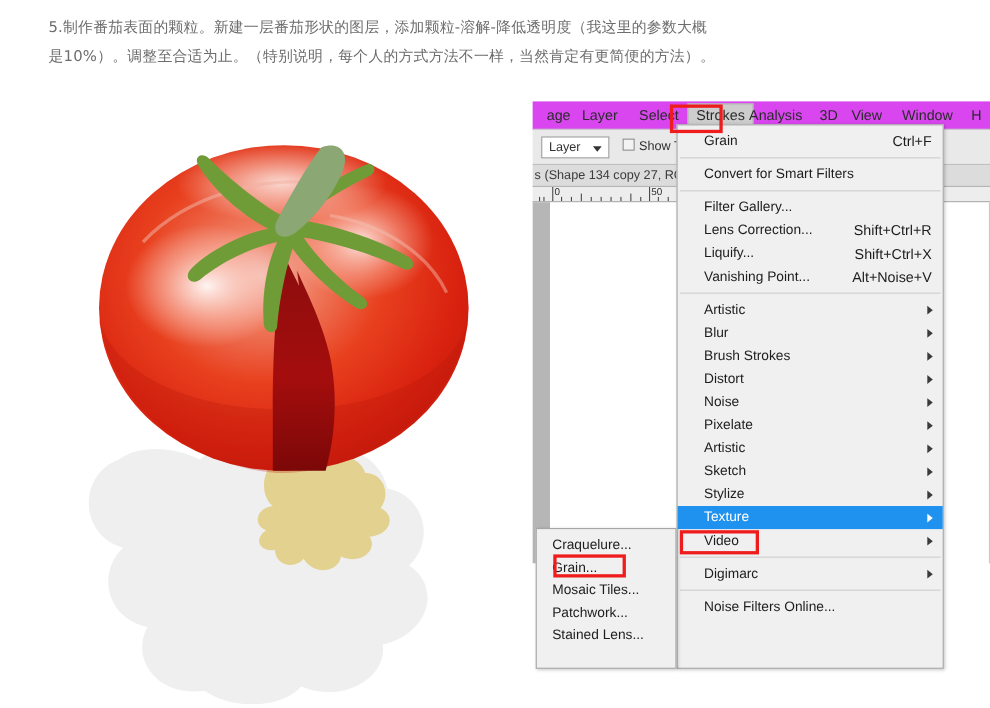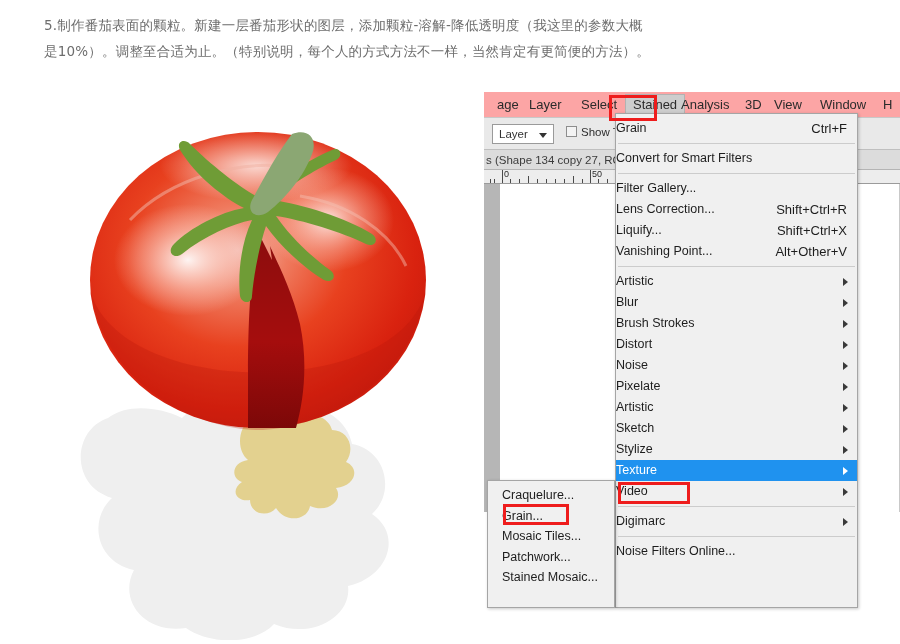--- a/index.html
+++ b/index.html
@@ -29,21 +29,21 @@
 
   
   .ps-window {
     position: absolute;
     left: 484px; top: 92px;
     width: 416px; height: 420px;
     overflow: hidden;
   }
   .ps-menubar {
     position: absolute; left: 0; top: 0; width: 416px; height: 26px;
-    background: #fca5a5;
+    background: #d946ef;
     border-bottom: 1px solid #c8c8c8;
   }
   .menubar-item {
     position: absolute; top: 2px; height: 22px;
     font-size: 13px; color: #2b2b2b;
     line-height: 22px;
     padding: 0 7px;
     font-family: "Liberation Sans", sans-serif;
     white-space: nowrap;
   }
@@ -118,21 +118,21 @@
     position: absolute;
     left: 487px; top: 480px; width: 128px; height: 128px;
     background: #f0f0f0;
     border: 1px solid #a5a5a5;
     box-shadow: 1px 1px 3px rgba(0,0,0,0.22);
   }
   .mi {
     position: relative;
     height: 21px; line-height: 21px;
     font-size: 12.5px; color: #1d1d1d;
-    padding-right: 10px;
+    padding-left: 24px; padding-right: 10px;
     white-space: nowrap;
     font-family: "Liberation Sans", sans-serif;
   }
   .menu-texture .mi { padding-left: 14px; height: 20.5px; line-height: 20.5px; }
   .mi.selected { background: #1f92ef; color: #ffffff; }
   .mi .accel {
     position: absolute; right: 10px; top: 0;
     font-size: 13px; color: #1d1d1d;
   }
   .mi .arrow {
@@ -247,21 +247,21 @@
       </g>
     </svg>
   </div>
 
   <div class="ps-window">
 
     <div class="ps-menubar">
       <div class="menubar-item" style="left:6px">age</div>
       <div class="menubar-item" style="left:38px">Layer</div>
       <div class="menubar-item" style="left:90px">Select</div>
-      <div class="menubar-item active" style="left:141px">Stained</div>
+      <div class="menubar-item active" style="left:141px">Strokes</div>
       <div class="menubar-item" style="left:190px">Analysis</div>
       <div class="menubar-item" style="left:254px">3D</div>
       <div class="menubar-item" style="left:283px">View</div>
       <div class="menubar-item" style="left:329px">Window</div>
       <div class="menubar-item" style="left:392px">H</div>
     </div>
 
     <div class="ps-optionsbar">
       <div class="opt-select">
         <span>Layer</span>
@@ -324,21 +324,21 @@
     <div class="mi">
       <span>Lens Correction...</span>
       <span class="accel">Shift+Ctrl+R</span>
     </div>
     <div class="mi">
       <span>Liquify...</span>
       <span class="accel">Shift+Ctrl+X</span>
     </div>
     <div class="mi">
       <span>Vanishing Point...</span>
-      <span class="accel">Alt+Other+V</span>
+      <span class="accel">Alt+Noise+V</span>
     </div>
     <div class="sep"></div>
     <div class="mi">
       <span>Artistic</span>
       <span class="arrow"></span>
     </div>
     <div class="mi">
       <span>Blur</span>
       <span class="arrow"></span>
     </div>
@@ -397,21 +397,21 @@
     <div class="mi">
       <span>Grain...</span>
     </div>
     <div class="mi">
       <span>Mosaic Tiles...</span>
     </div>
     <div class="mi">
       <span>Patchwork...</span>
     </div>
     <div class="mi">
-      <span>Stained Mosaic...</span>
+      <span>Stained Lens...</span>
     </div>
   </div>
 
   <div class="redbox" id="redbox-filter"></div>
   <div class="redbox" id="redbox-texture"></div>
   <div class="redbox" id="redbox-grain"></div>
 
 </div>
 
 </body></html>

